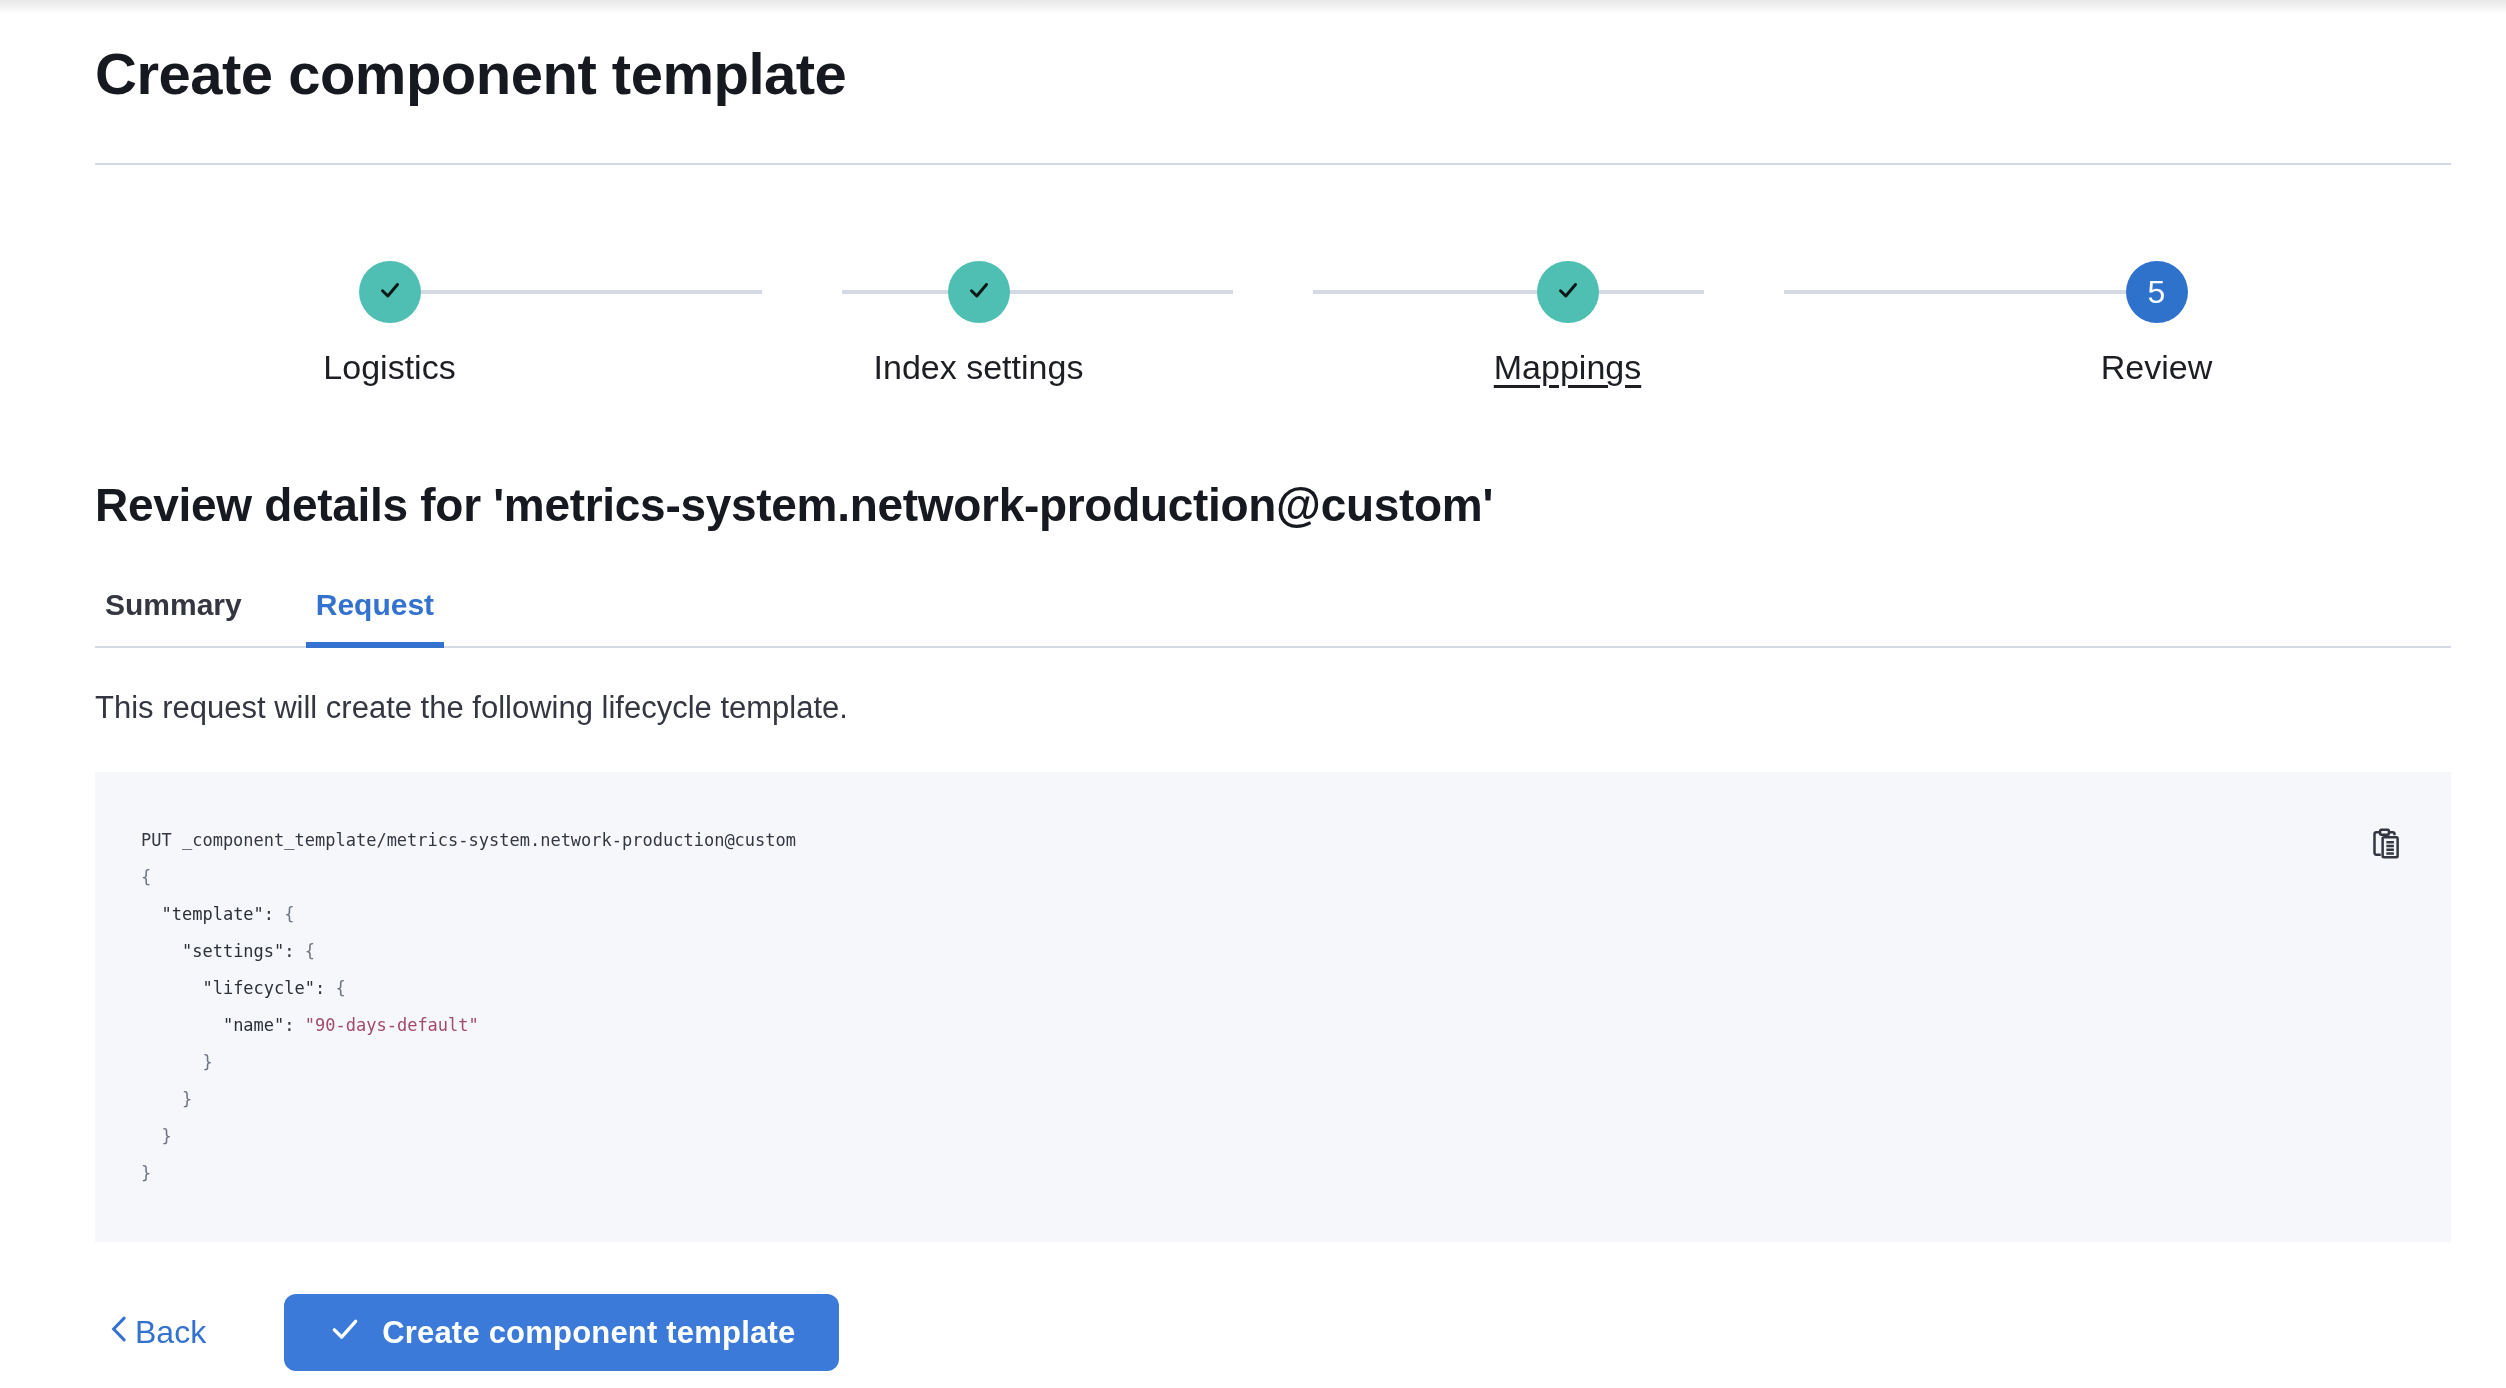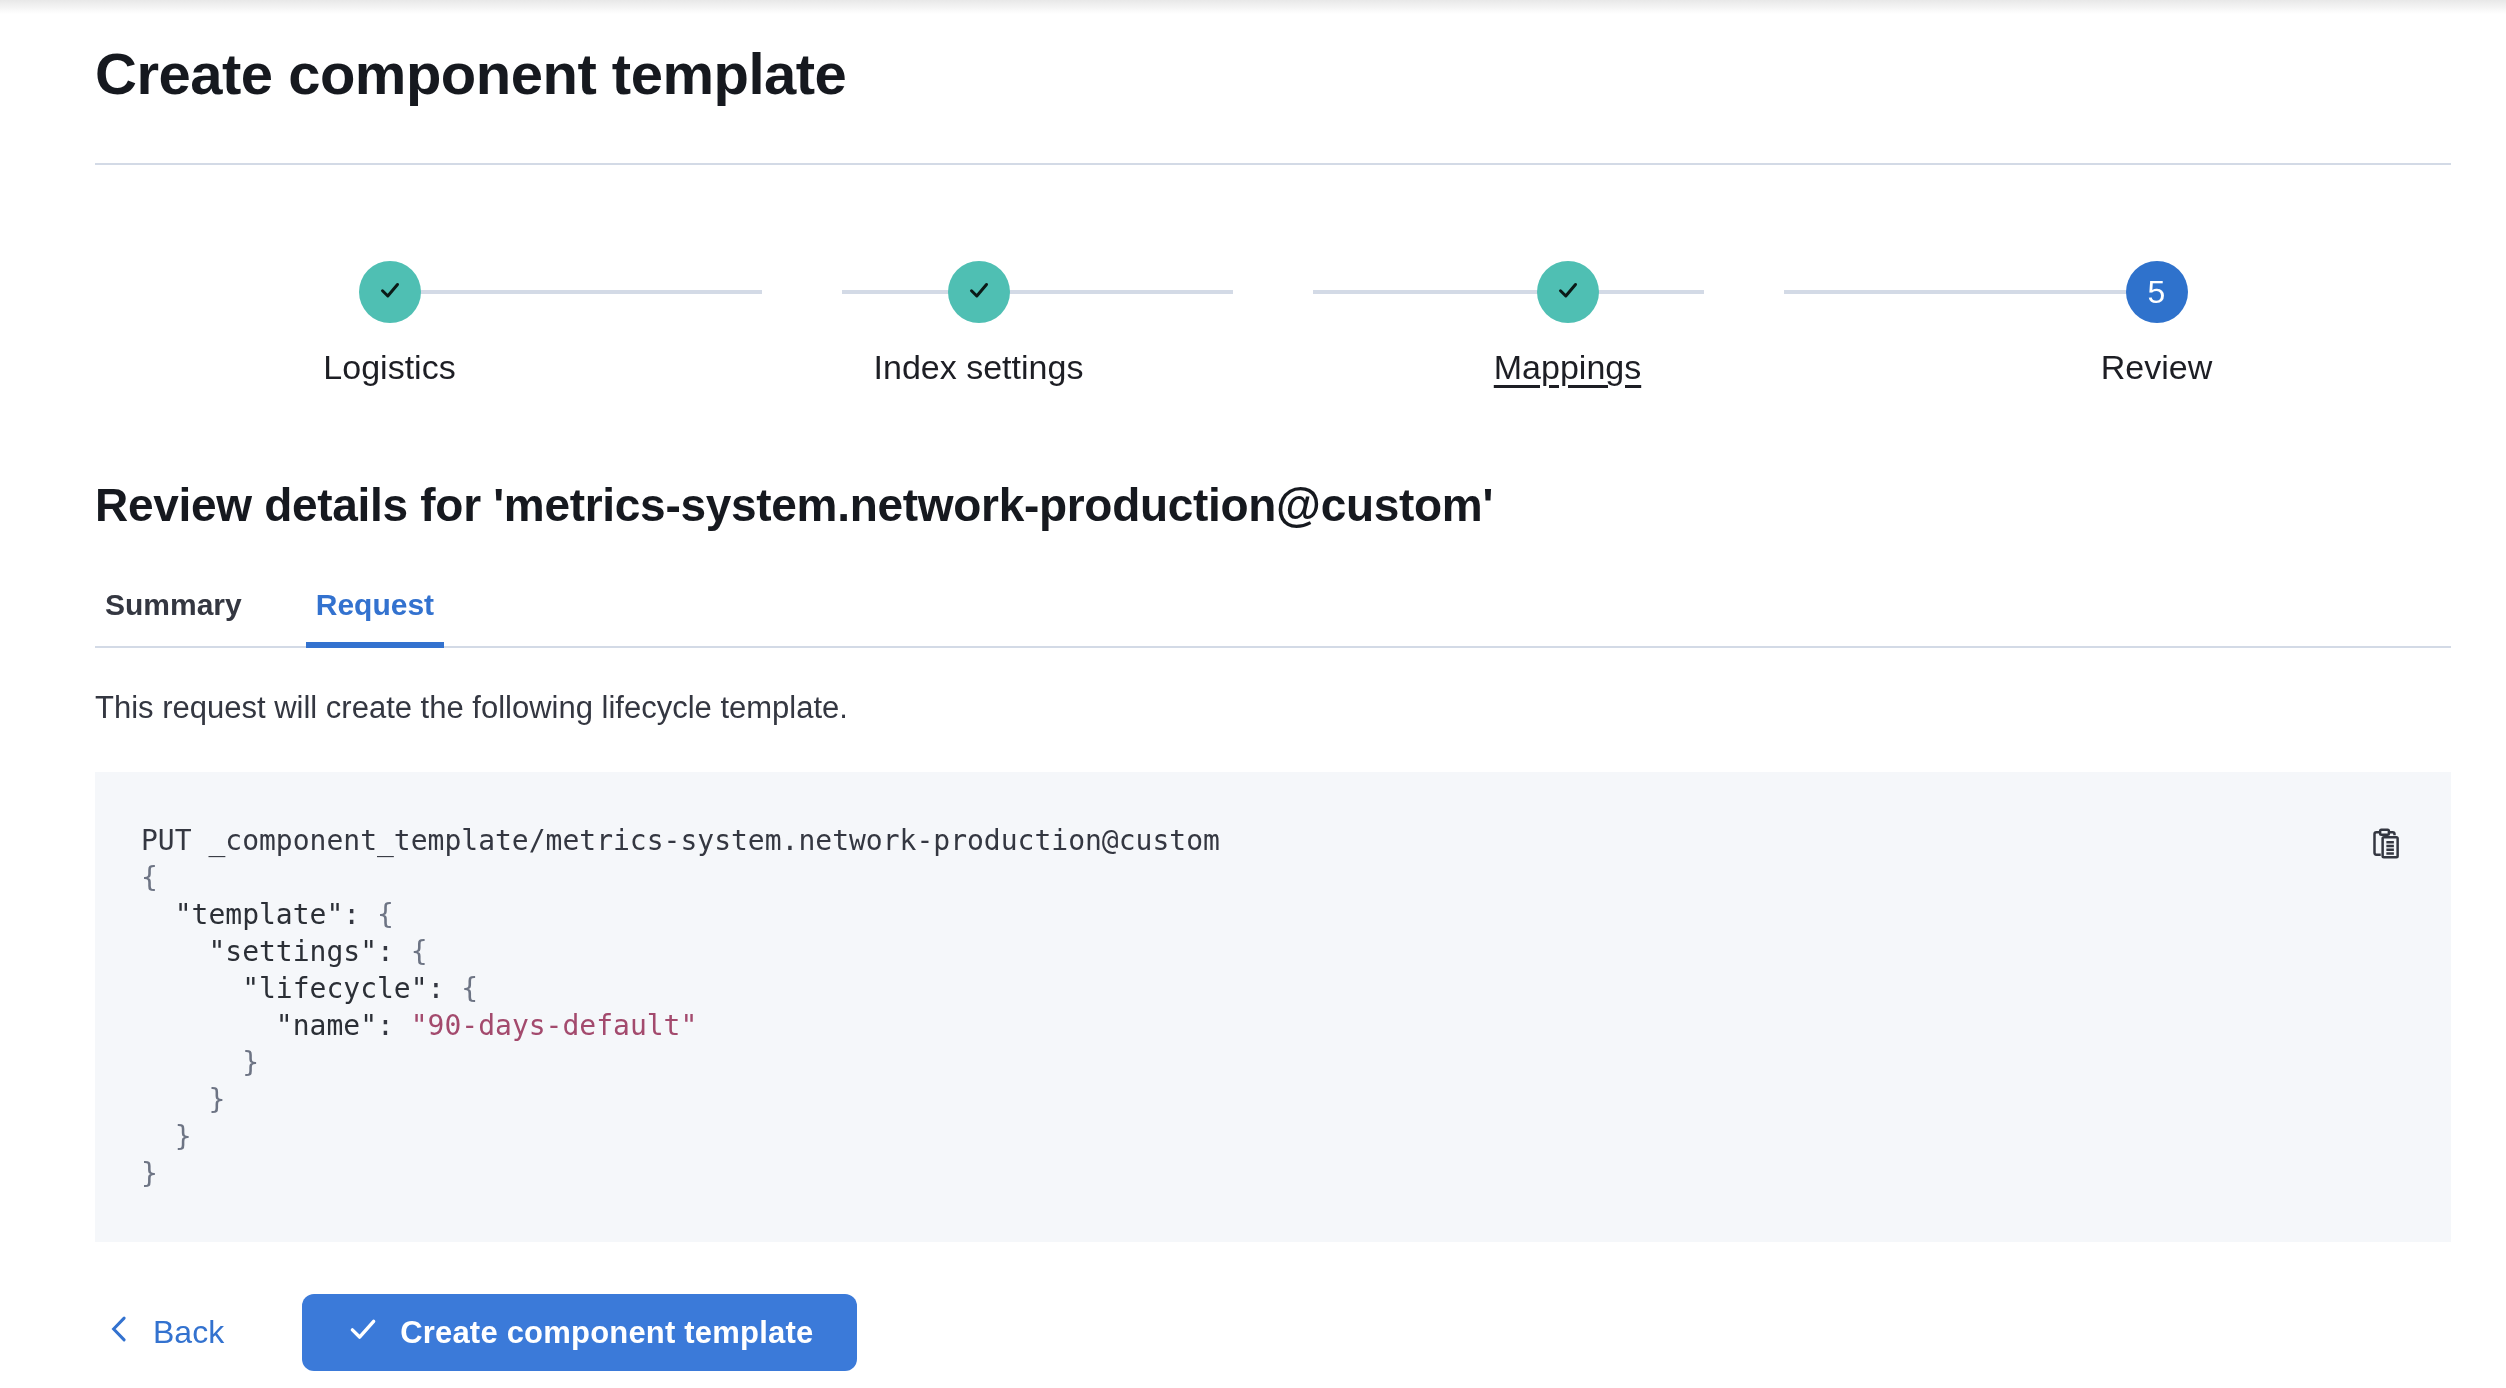--- a/index.html
+++ b/index.html
@@ -44,30 +44,30 @@
   .tab{position:relative;background:none;border:none;font-family:inherit;
     font-size:30px;font-weight:700;color:var(--text);padding:0 10px 24px 10px;margin-right:54px;cursor:pointer;}
   .tab.active{color:var(--accent-blue);}
   .tab.active::after{content:"";position:absolute;left:0;right:0;bottom:-2px;height:6px;background:var(--accent-blue);}
 
   
   .request-description{margin-top:42px;font-size:31px;color:var(--text);}
 
   
   .code-block{position:relative;margin-top:46px;background:var(--code-background);padding:50px 46px;}
-  .code-line{font-family:"DejaVu Sans Mono","Liberation Mono",monospace;font-size:28px;line-height:37px;white-space:pre;color:var(--text);}
+  .code-line{font-family:"DejaVu Sans Mono","Liberation Mono",monospace;font-size:17px;line-height:37px;white-space:pre;color:var(--text);}
   .tok-plain{color:var(--text);}
   .tok-key{color:#2B2F36;}
   .tok-punc{color:var(--code-punctuation);}
   .tok-string{color:var(--code-string);}
   .copy-btn{position:absolute;top:52px;right:44px;background:none;border:none;cursor:pointer;padding:0;line-height:0;}
 
   
   .footer{display:flex;align-items:center;margin-top:52px;}
-  .back-btn{display:flex;align-items:center;gap:18px;background:none;border:none;cursor:pointer;
+  .back-btn{display:flex;align-items:center;background:none;border:none;cursor:pointer;
     color:var(--accent-blue);font-family:inherit;font-size:32px;font-weight:500;padding:0 10px;}
   .create-btn{display:flex;align-items:center;gap:20px;margin-left:68px;height:77px;padding:0 44px;
     background:var(--button-blue);border:none;border-radius:12px;cursor:pointer;
     color:#fff;font-family:inherit;font-size:31px;font-weight:600;letter-spacing:0.2px;}
 </style>
 </head>
 <body>
 
 <div class="page">
   <div class="top-fade"></div>

